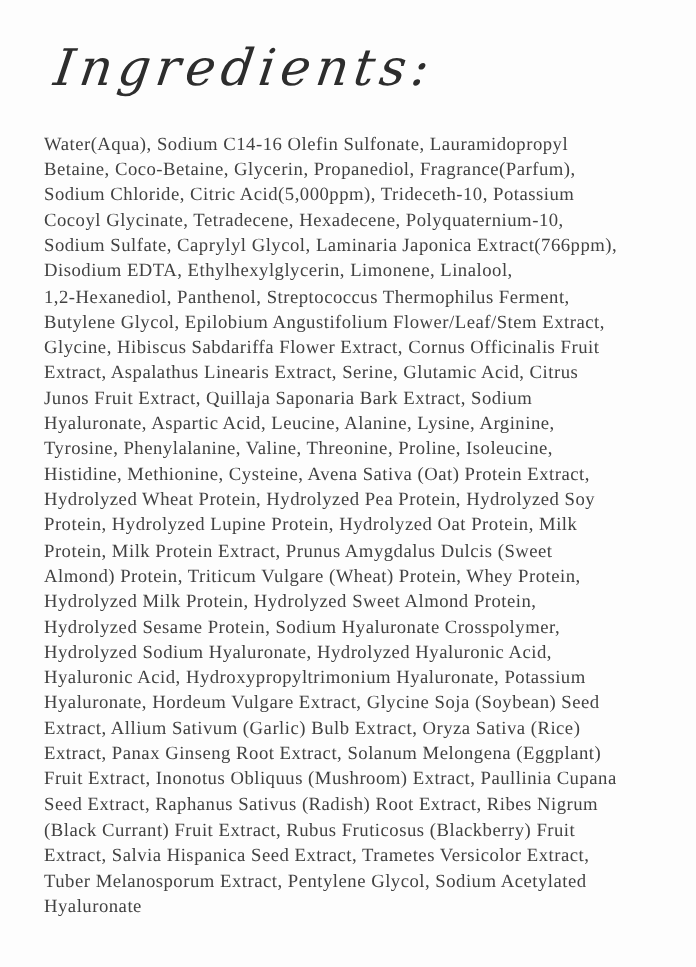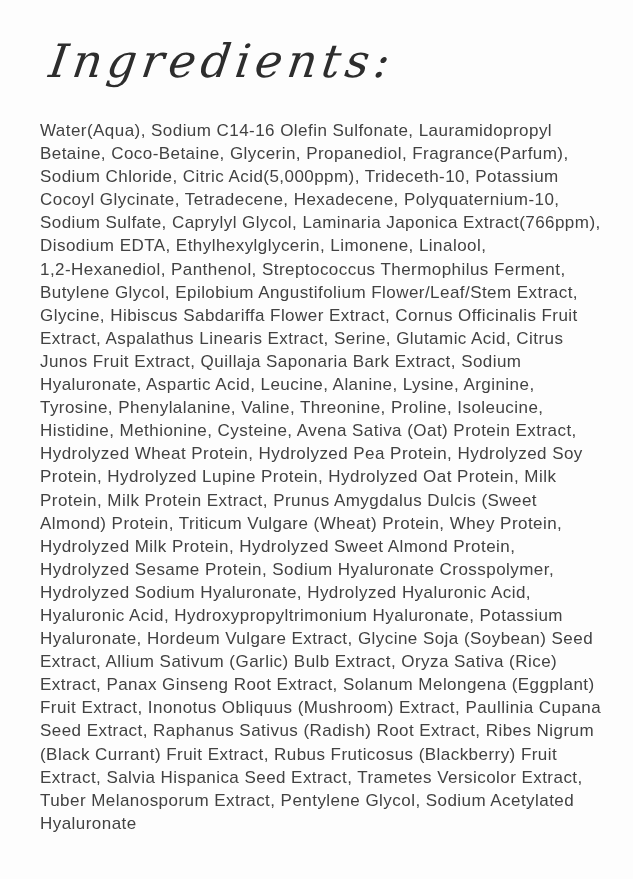--- a/index.html
+++ b/index.html
@@ -32,21 +32,21 @@
     transform: skewX(-8deg);
     transform-origin: left bottom;
     white-space: nowrap;
   }
   .ingredients {
     position: absolute;
     left: 40px;
     top: 119px;
     margin: 0;
     width: 590px;
-    font-family: Liberation Sans, sans-serif;
+    font-family: Liberation Serif, serif;
     font-size: 17px;
     line-height: 23.1px;
     letter-spacing: 0.45px;
     color: #424242;
     white-space: pre;
   }
 </style>
 </head>
 <body>
 

